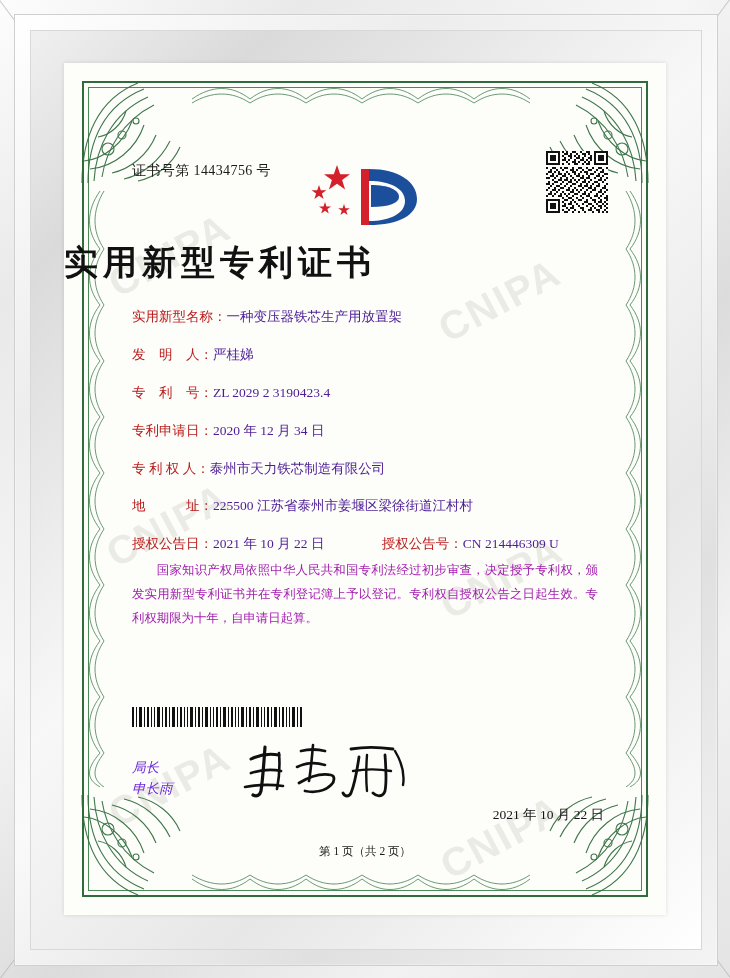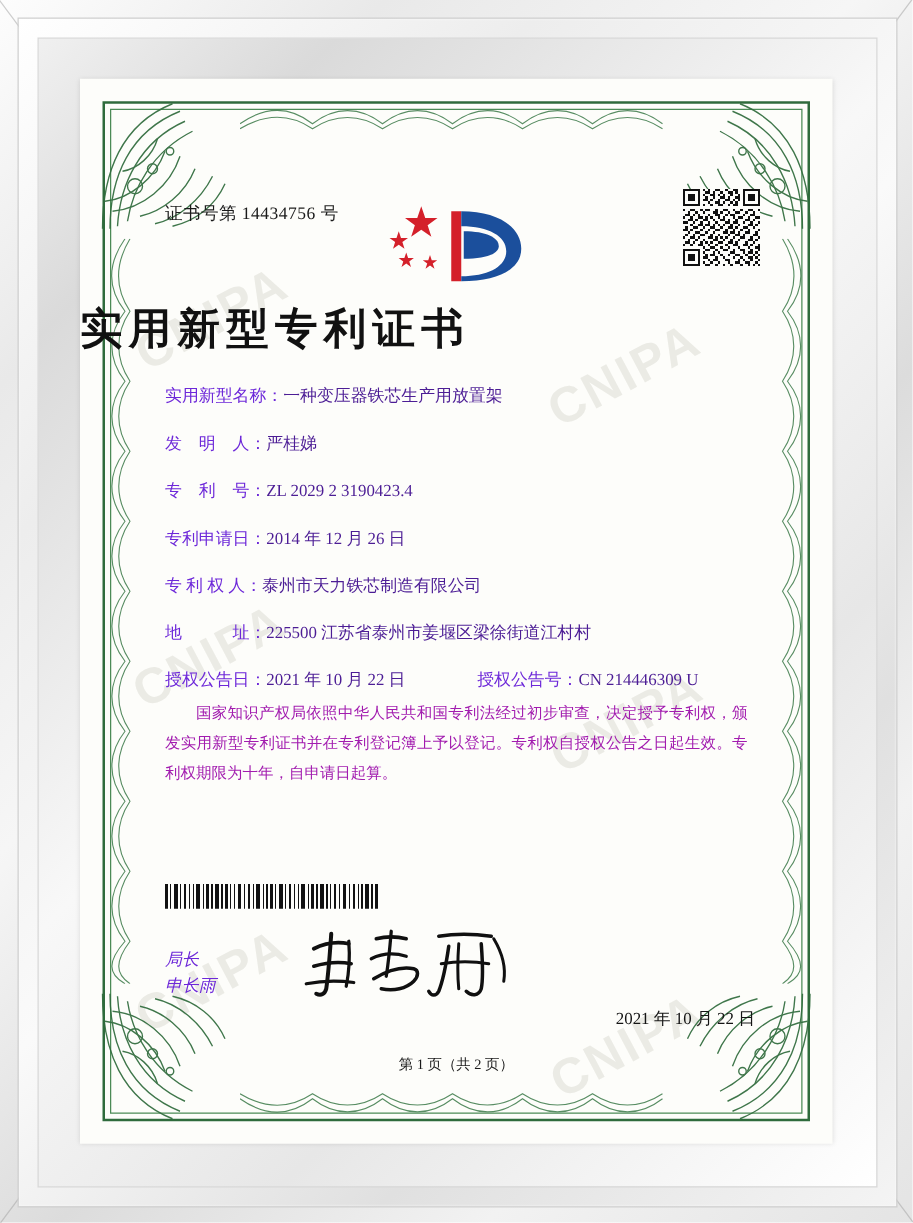--- a/index.html
+++ b/index.html
@@ -148,21 +148,21 @@
   }
   .field-row {
     font-size: 13.5px;
     color: #141414;
     margin-bottom: 19px;
     line-height: 1.4;
     white-space: nowrap;
   }
   .field-label {
     display: inline-block;
-    color: #6d28d9;
+    color: #b91c1c;
   }
   .field-value {
     display: inline;
     color: #4c1d95;
   }
   .field-row.two-col .col2 {
     display: inline-block;
     margin-left: 54px;
   }
 
@@ -617,21 +617,21 @@
         <div class="field-row">
           <span class="field-label">实用新型名称：</span><span class="field-value">一种变压器铁芯生产用放置架</span>
         </div>
         <div class="field-row">
           <span class="field-label">发　明　人：</span><span class="field-value">严桂娣</span>
         </div>
         <div class="field-row">
           <span class="field-label">专　利　号：</span><span class="field-value">ZL 2029 2 3190423.4</span>
         </div>
         <div class="field-row">
-          <span class="field-label">专利申请日：</span><span class="field-value">2014 年 12 月 26 日</span>
+          <span class="field-label">专利申请日：</span><span class="field-value">2020 年 12 月 34 日</span>
         </div>
         <div class="field-row">
           <span class="field-label">专 利 权 人：</span><span class="field-value">泰州市天力铁芯制造有限公司</span>
         </div>
         <div class="field-row">
           <span class="field-label">地　　　址：</span><span class="field-value">225500 江苏省泰州市姜堰区梁徐街道江村村</span>
         </div>
         <div class="field-row two-col">
           <span class="field-label">授权公告日：</span><span class="field-value">2021 年 10 月 22 日</span>
           <span class="col2">

